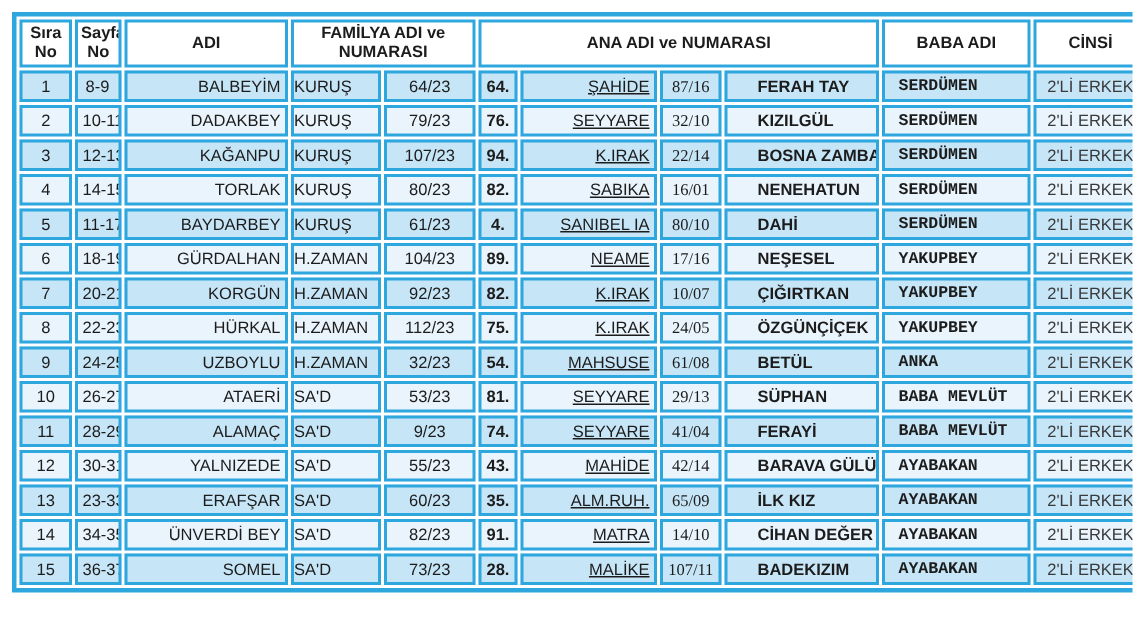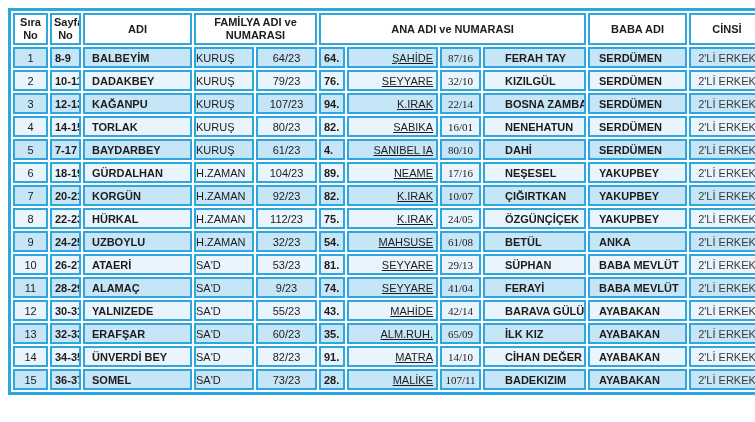--- a/index.html
+++ b/index.html
@@ -42,29 +42,29 @@
     height: 32px;
     vertical-align: middle;
     padding: 1px 2px;
   }
   tbody td { height: 21px; vertical-align: middle; }
   tbody tr.odd  td { background: var(--row-odd); }
   tbody tr.even td { background: var(--row-even); }
 
   
   td.c0  { text-align: center; }
-  td.c1  { text-align: left;  font-weight: bold; padding-right: 4px; }
-  td.c2  { text-align: left;   font-weight: bold; padding-left: 7px; }
+  td.c1  { text-align: center;  font-weight: normal; padding-right: 4px; }
+  td.c2  { text-align: right;   font-weight: normal; padding-left: 7px; }
   td.c3  { text-align: left;   padding-left: 0; }
   td.c4  { text-align: center; }
-  td.c5  { font-weight: bold; }
+  td.c5  { text-align: center; font-weight: bold; }
   td.c6  { text-align: right;   padding-left: 16px; text-decoration: underline; }
   td.c7  { text-align: center; font-family: Liberation Serif, serif; }
   td.c8  { text-align: left;   font-weight: bold; padding-left: 20px; }
-  td.c9  { text-align: left;   font-weight: bold; padding-left: 9px; }
+  td.c9  { text-align: left;   font-weight: bold; padding-left: 9px; font-family: Liberation Mono, monospace; }
   td.c10 { text-align: center; color: var(--text-dim); }
 </style>
 </head>
 <body>
 
 <div class="page">
   <table class="registry">
     <colgroup>
       <col style="width:35px">
       <col style="width:31px">
@@ -137,21 +137,21 @@
           <td class="c4">80/23</td>
           <td class="c5">82.</td>
           <td class="c6">SABIKA</td>
           <td class="c7">16/01</td>
           <td class="c8">NENEHATUN</td>
           <td class="c9">SERDÜMEN</td>
           <td class="c10">2'Lİ ERKEK</td>
         </tr>
         <tr class="odd">
           <td class="c0">5</td>
-          <td class="c1">7-17</td>
+          <td class="c1">11-17</td>
           <td class="c2">BAYDARBEY</td>
           <td class="c3">KURUŞ</td>
           <td class="c4">61/23</td>
           <td class="c5">4.</td>
           <td class="c6">SANIBEL IA</td>
           <td class="c7">80/10</td>
           <td class="c8">DAHİ</td>
           <td class="c9">SERDÜMEN</td>
           <td class="c10">2'Lİ ERKEK</td>
         </tr>
@@ -241,21 +241,21 @@
           <td class="c4">55/23</td>
           <td class="c5">43.</td>
           <td class="c6">MAHİDE</td>
           <td class="c7">42/14</td>
           <td class="c8">BARAVA GÜLÜ</td>
           <td class="c9">AYABAKAN</td>
           <td class="c10">2'Lİ ERKEK</td>
         </tr>
         <tr class="odd">
           <td class="c0">13</td>
-          <td class="c1">32-33</td>
+          <td class="c1">23-33</td>
           <td class="c2">ERAFŞAR</td>
           <td class="c3">SA'D</td>
           <td class="c4">60/23</td>
           <td class="c5">35.</td>
           <td class="c6">ALM.RUH.</td>
           <td class="c7">65/09</td>
           <td class="c8">İLK KIZ</td>
           <td class="c9">AYABAKAN</td>
           <td class="c10">2'Lİ ERKEK</td>
         </tr>

